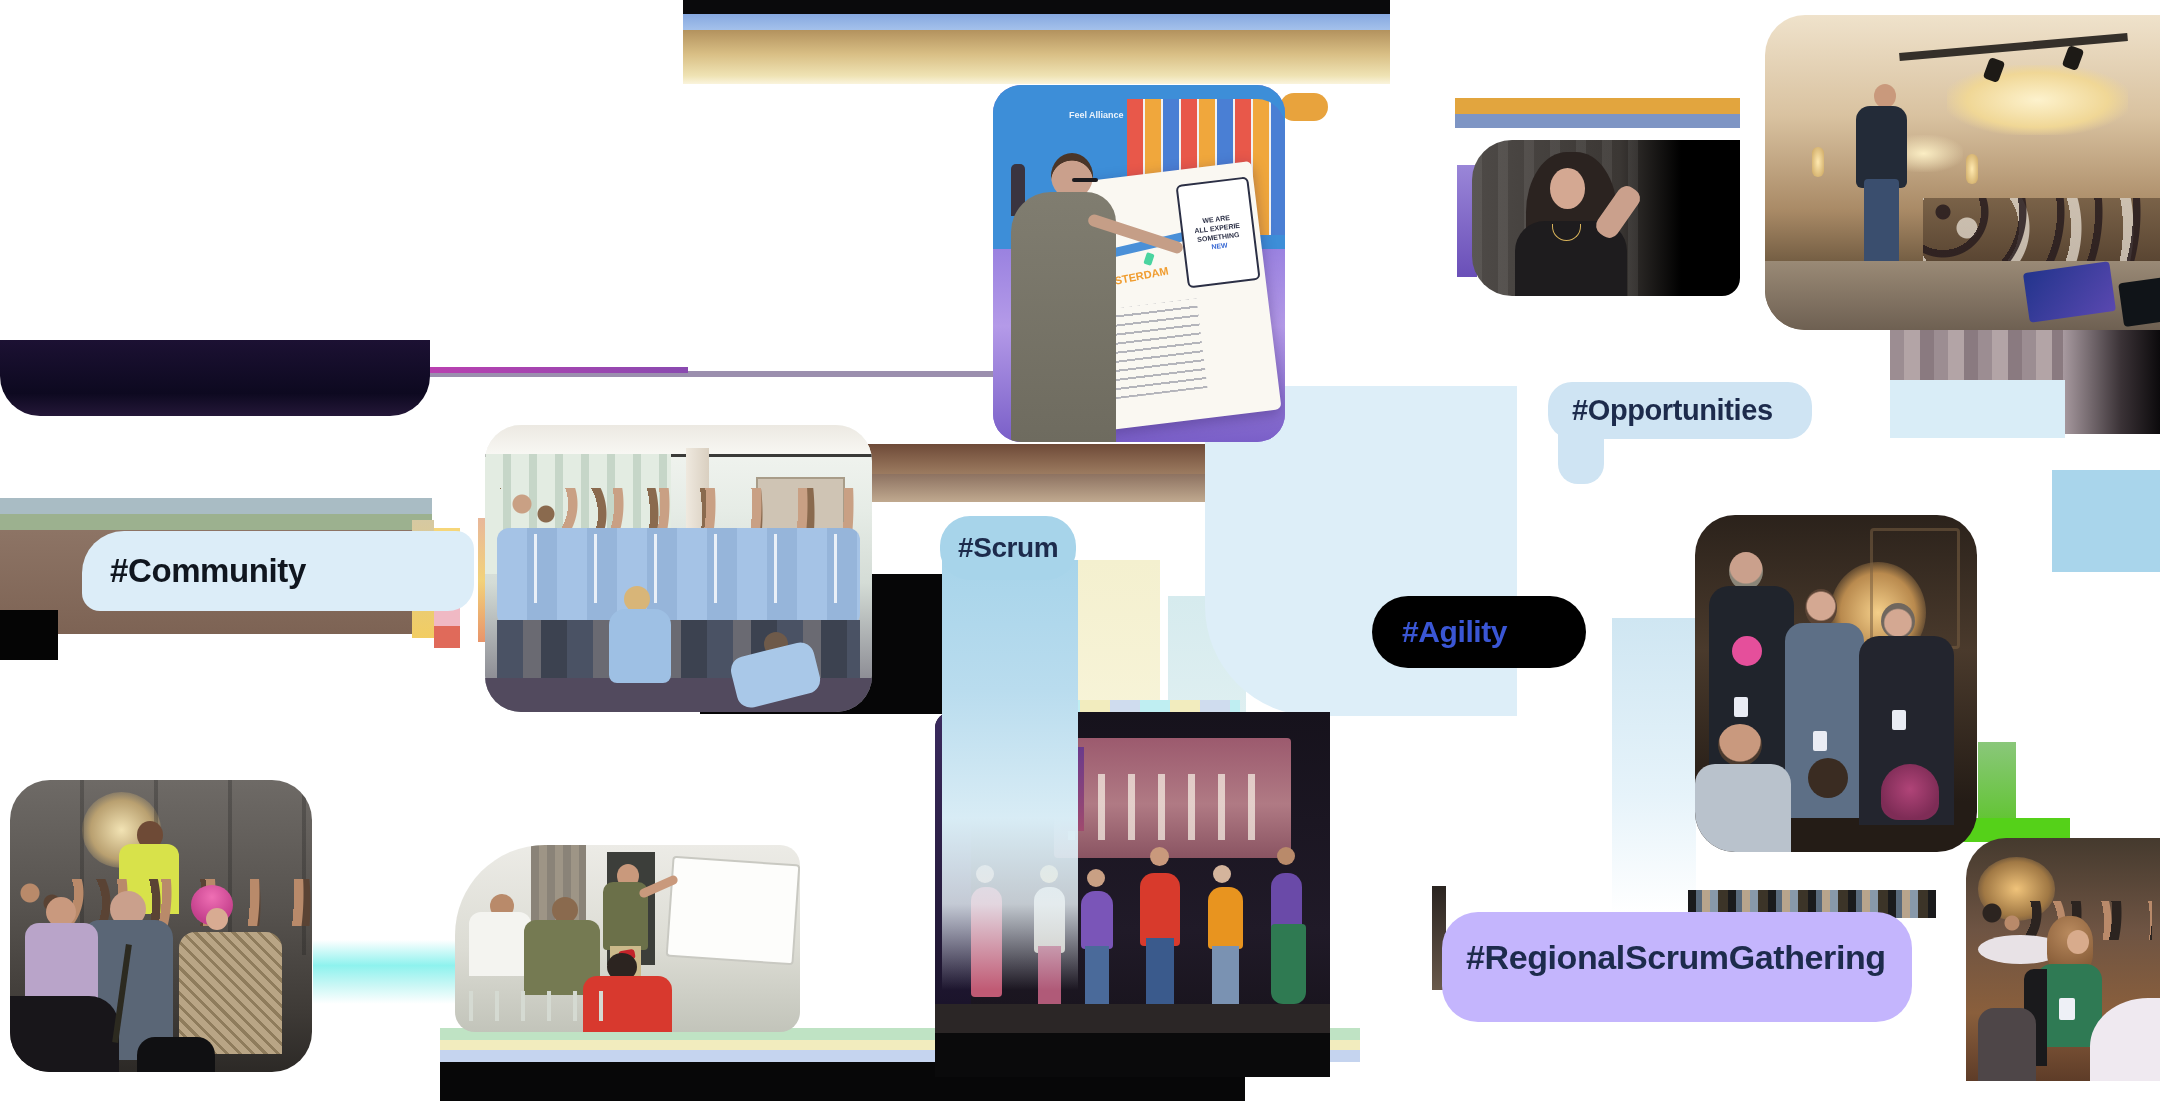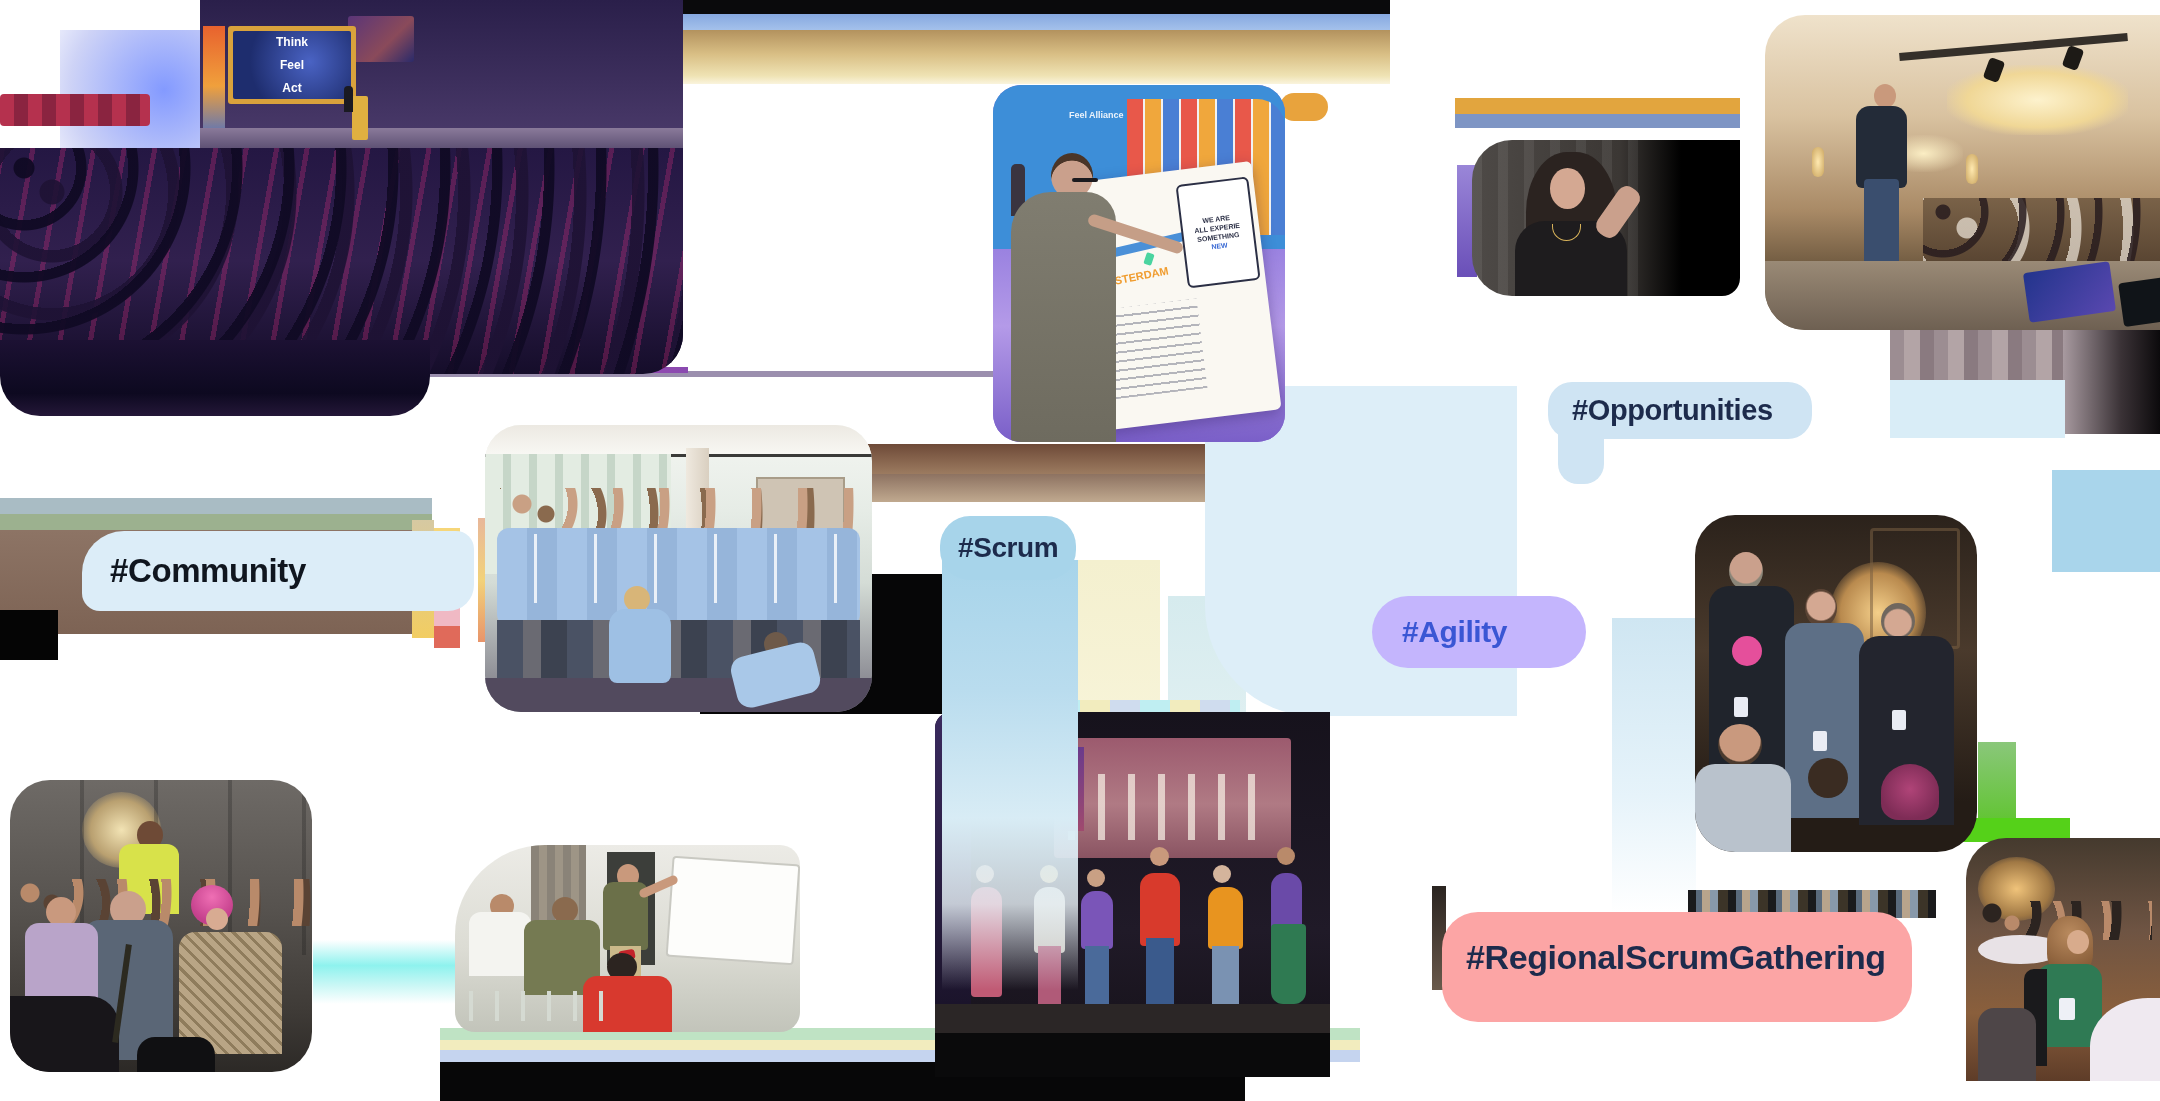--- a/index.html
+++ b/index.html
@@ -50,46 +50,20 @@
   <div class="abs" style="left:1978px;top:742px;width:38px;height:92px;background:linear-gradient(180deg,#8ac77a,#5cc428);"></div>
   <div class="abs" style="left:1938px;top:818px;width:132px;height:24px;background:#55d119;"></div>
   <div class="abs" style="left:1688px;top:890px;width:248px;height:28px;background:repeating-linear-gradient(90deg,#1a1a1c 0 8px,#5a6a7c 8px 14px,#b8a48c 14px 22px,#8899aa 22px 30px,#3c3428 30px 40px);"></div>
   <div class="abs" style="left:1432px;top:886px;width:14px;height:104px;background:linear-gradient(180deg,#2a2420,#6a5a4c);"></div>
   <div class="abs" style="left:440px;top:1028px;width:920px;height:12px;background:#bfe3c4;"></div>
   <div class="abs" style="left:440px;top:1040px;width:920px;height:10px;background:#f2ecbe;"></div>
   <div class="abs" style="left:440px;top:1050px;width:920px;height:12px;background:#c5d4ef;"></div>
   <div class="abs" style="left:440px;top:1062px;width:805px;height:39px;background:#070708;"></div>
   <div class="abs" style="left:1280px;top:93px;width:48px;height:28px;background:#e8a33d;border-radius:14px;"></div>
 
-  <div class="photo" style="left:0;top:0;width:683px;height:374px;border-radius:0 0 40px 0;
-              background:linear-gradient(180deg,#120c2e,#241545 35%,#33205a 60%,#1c1236),
-              ;">
-    <div class="abs" style="left:60px;top:30px;width:260px;height:200px;background:radial-gradient(circle at 40% 30%,rgba(90,120,255,0.75),rgba(60,80,220,0.25) 45%,transparent 70%);"></div>
-    <div class="abs" style="left:200px;top:0;width:483px;height:140px;background:linear-gradient(180deg,#2a1f4a,#4a3a6a);"></div>
-    <div class="abs" style="left:203px;top:26px;width:22px;height:120px;background:linear-gradient(180deg,#e8622e,#f0a03c 50%,#3a6ad4);"></div>
-    <div class="abs" style="left:348px;top:16px;width:66px;height:46px;background:linear-gradient(135deg,#5a3578,#8a4a5a 60%,#2a2a6a);border-radius:3px;"></div>
-    <div class="abs" style="left:228px;top:26px;width:128px;height:78px;background:#d9a23c;border-radius:3px;padding:5px;box-sizing:border-box;">
-      <div style="width:100%;height:100%;background:radial-gradient(circle at 65% 45%,#4a63c4,#1e2d6e 70%);border-radius:2px;
-                  display:flex;flex-direction:column;justify-content:space-around;align-items:center;color:#fff;font-weight:700;font-size:12px;">
-        <span>Think</span>
-        <span>Feel</span>
-        <span>Act</span>
-      </div>
-    </div>
-    <div class="abs" style="left:200px;top:128px;width:483px;height:26px;background:linear-gradient(180deg,#8a7a9a,#52466a);"></div>
-    <div class="abs" style="left:352px;top:96px;width:16px;height:44px;background:#e0b040;border-radius:2px;"></div>
-    <div class="abs" style="left:344px;top:86px;width:9px;height:26px;background:#1a1a22;border-radius:4px 4px 0 0;"></div>
-    <div class="abs" style="left:0;top:94px;width:150px;height:32px;background:repeating-linear-gradient(90deg,#b5314e 0 14px,#8a2440 14px 28px);border-radius:4px;"></div>
-    <div class="abs" style="left:0;top:148px;width:683px;height:226px;
-                background:
-                repeating-radial-gradient(circle at 24px 20px, rgba(16,10,36,0.95) 0 10px, transparent 11px 52px),
-                repeating-radial-gradient(circle at 52px 44px, rgba(30,18,52,0.9) 0 12px, transparent 13px 58px),
-                repeating-linear-gradient(100deg, rgba(210,45,125,0.30) 0 5px, transparent 5px 30px),
-                linear-gradient(180deg,#241743,#31204e 50%,#150d2a);"></div>
-  </div>
   <div class="photo" style="left:0;top:340px;width:430px;height:76px;border-radius:0 0 40px 40px;
               background:linear-gradient(180deg,#1c1133,#0d0920 70%,#241738);"></div>
 
   <div class="photo" style="left:993px;top:85px;width:292px;height:357px;border-radius:28px;background:#8a6fd8;">
     <div class="abs" style="left:0;top:0;width:100%;height:48%;background:#3d8ed8;"></div>
     <div class="abs" style="left:46%;top:4%;width:54%;height:38%;background:repeating-linear-gradient(90deg,#e8584a 0 16px,#f2f2f2 16px 18px,#f0a73c 18px 34px,#f2f2f2 34px 36px,#4a7fd4 36px 52px,#f2f2f2 52px 54px);border-radius:0 28px 0 0;"></div>
     <div class="abs" style="left:26%;top:7%;color:#eaf2fb;font-size:9px;font-weight:700;">Feel Alliance</div>
     <div class="abs" style="left:6%;top:22%;width:14px;height:52px;background:#3a3440;border-radius:5px 5px 0 0;"></div>
     <div class="abs" style="left:0;top:46%;width:100%;height:54%;background:linear-gradient(180deg,#9a82e0,#b49ae8 40%,#7a5fc8);"></div>
     <div class="abs" style="left:32%;top:24%;width:62%;height:70%;background:#faf8f2;border-radius:6px;transform:rotate(-7deg);box-shadow:0 4px 14px rgba(40,20,90,0.35);">
@@ -273,23 +247,23 @@
     <span style="position:relative;">#Opportunities</span>
   </div>
 
   <div class="abs" style="left:942px;top:560px;width:136px;height:430px;
               background:linear-gradient(180deg,#a7d4ea 0%,#b9dcee 30%,#d8ecf5 60%,rgba(235,245,250,0.8) 80%,rgba(255,255,255,0));"></div>
   <div class="bubble" style="left:940px;top:516px;width:136px;height:64px;background:#a7d4ea;border-radius:30px;
               padding-left:18px;font-size:28px;color:#1d2b4c;box-sizing:border-box;">
     <span>#Scrum</span>
   </div>
 
-  <div class="bubble" style="left:1372px;top:596px;width:214px;height:72px;background:#c4b5fd;border-radius:36px;
+  <div class="bubble" style="left:1372px;top:596px;width:214px;height:72px;background:#000000;border-radius:36px;
               padding-left:30px;font-size:30px;color:#3a56d4;box-sizing:border-box;">
     <span>#Agility</span>
   </div>
 
-  <div class="bubble" style="left:1442px;top:912px;width:470px;height:110px;background:#fca5a5;border-radius:36px;
+  <div class="bubble" style="left:1442px;top:912px;width:470px;height:110px;background:#c4b5fd;border-radius:36px;
               padding:26px 0 0 24px;font-size:34px;color:#1d2b4c;box-sizing:border-box;align-items:flex-start;">
     <span>#RegionalScrumGathering</span>
   </div>
 
 </div>
 
 </body></html>

